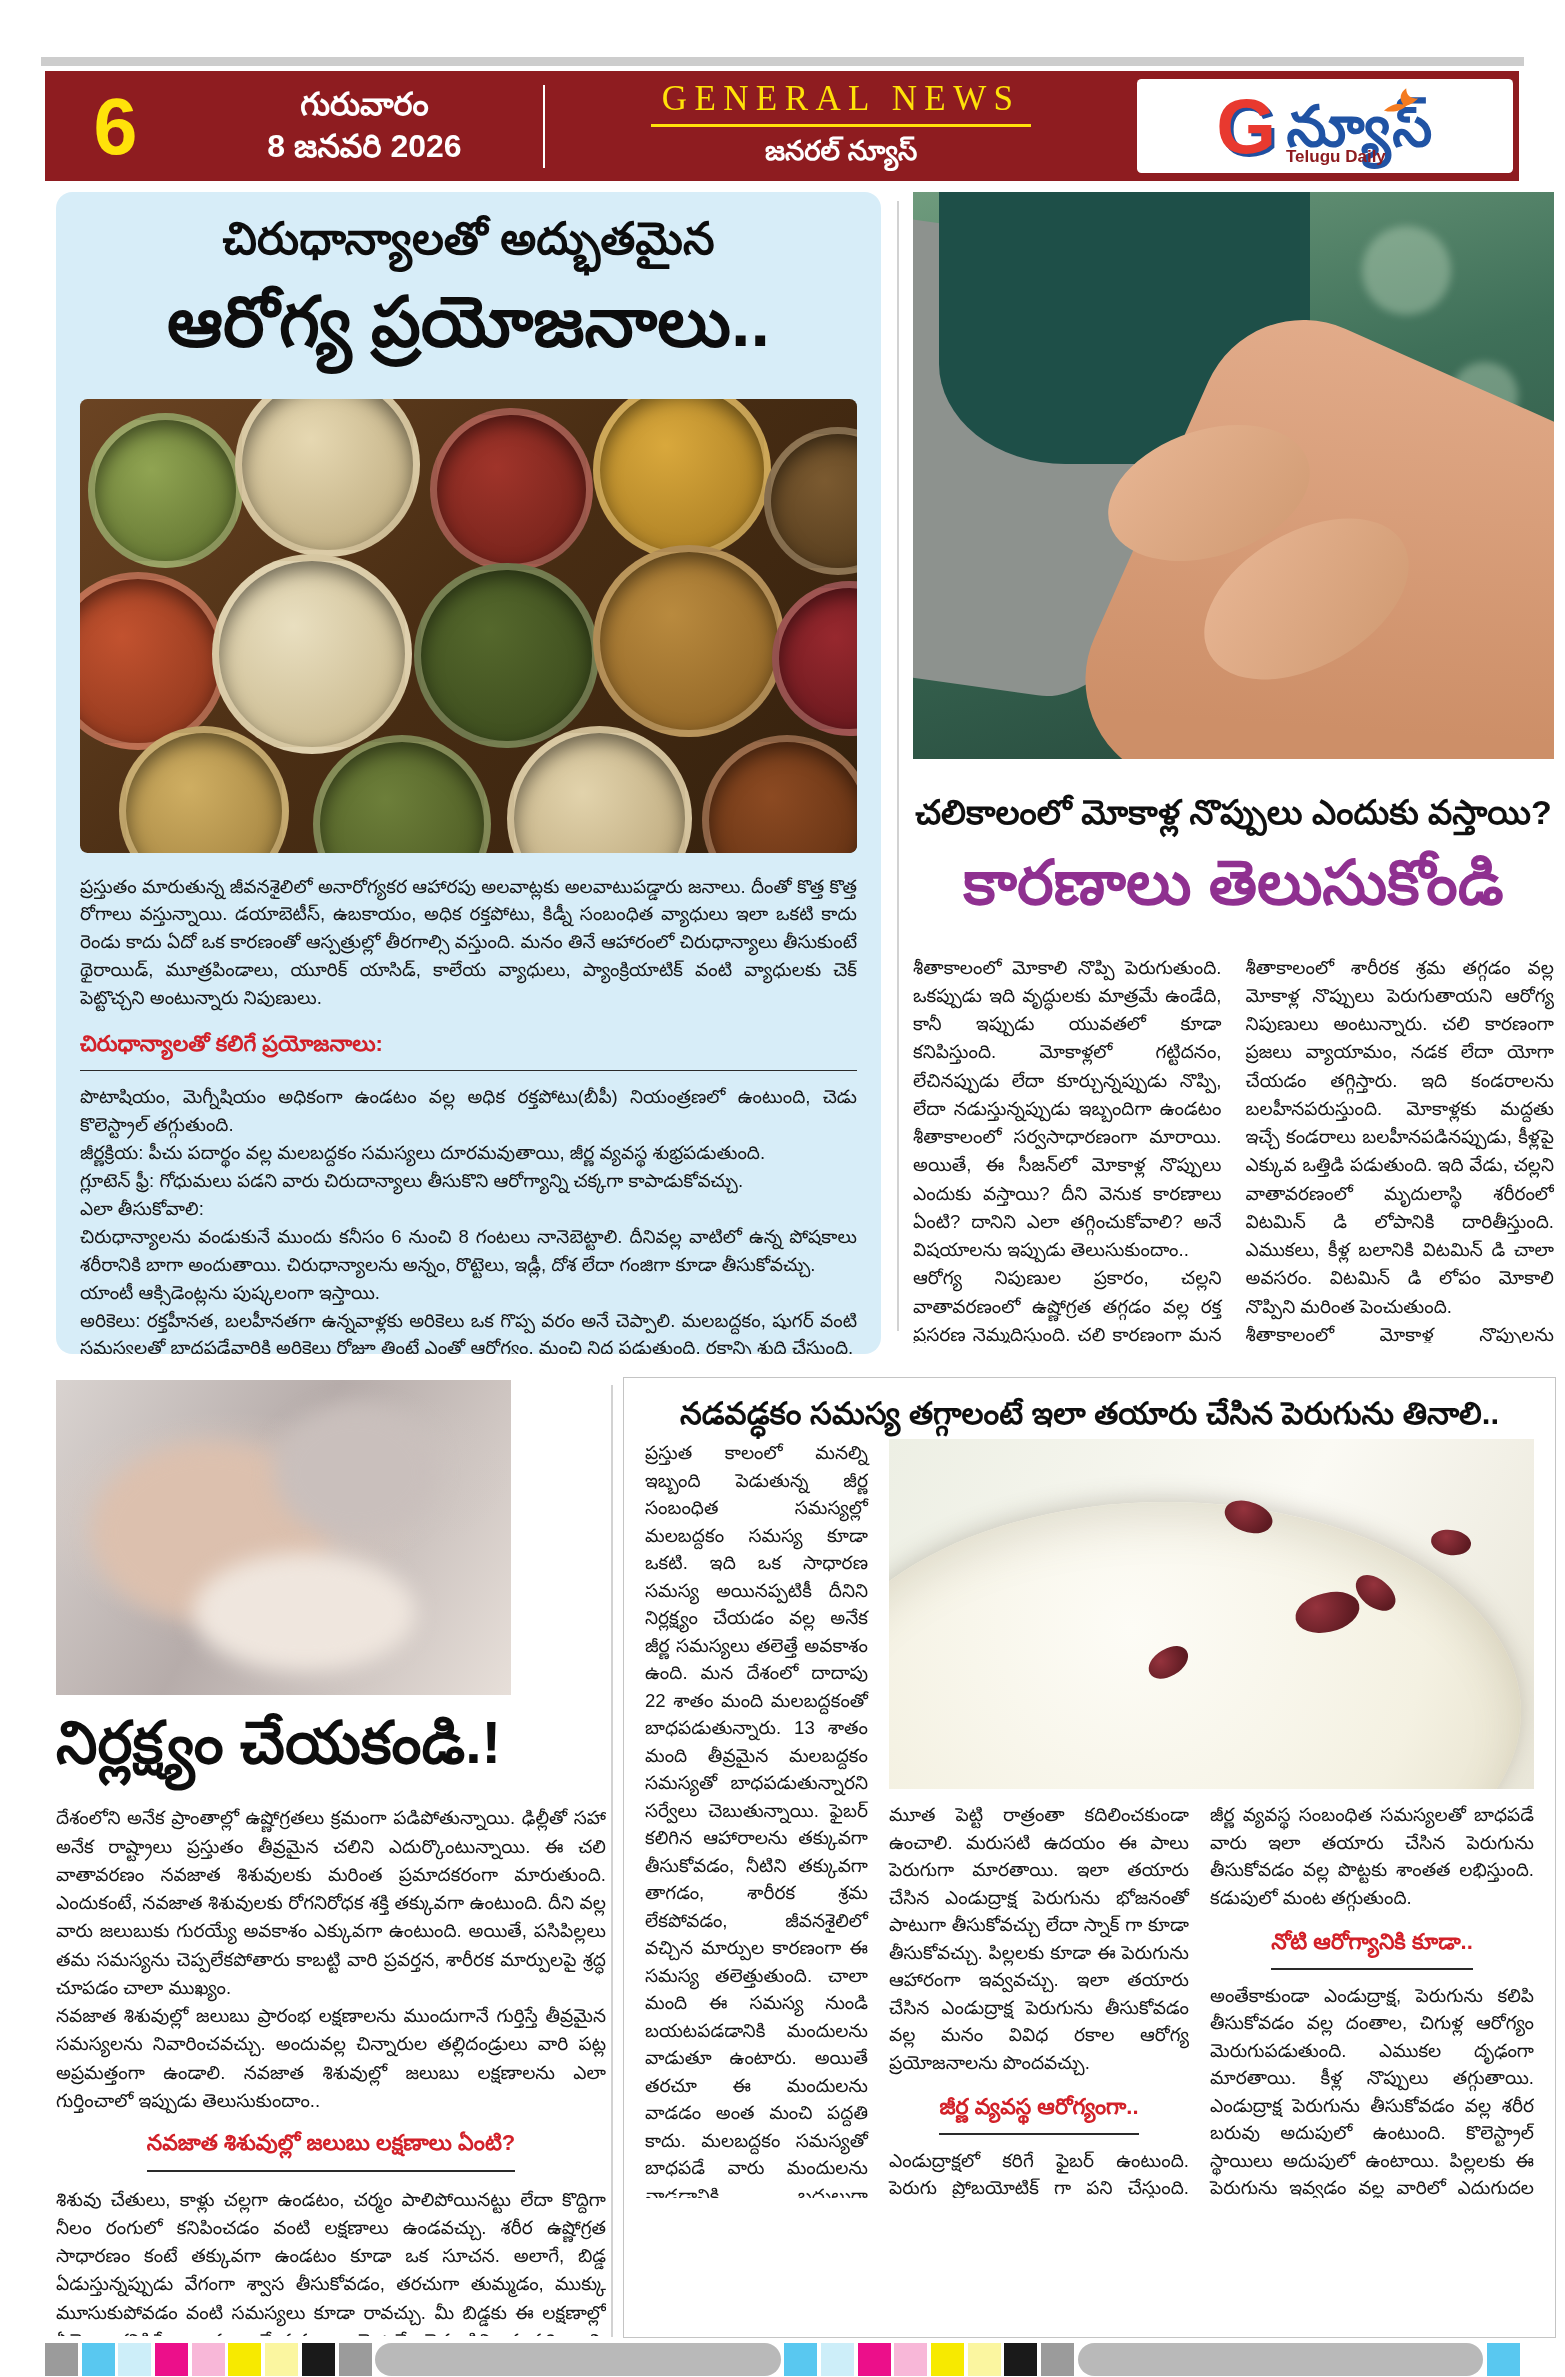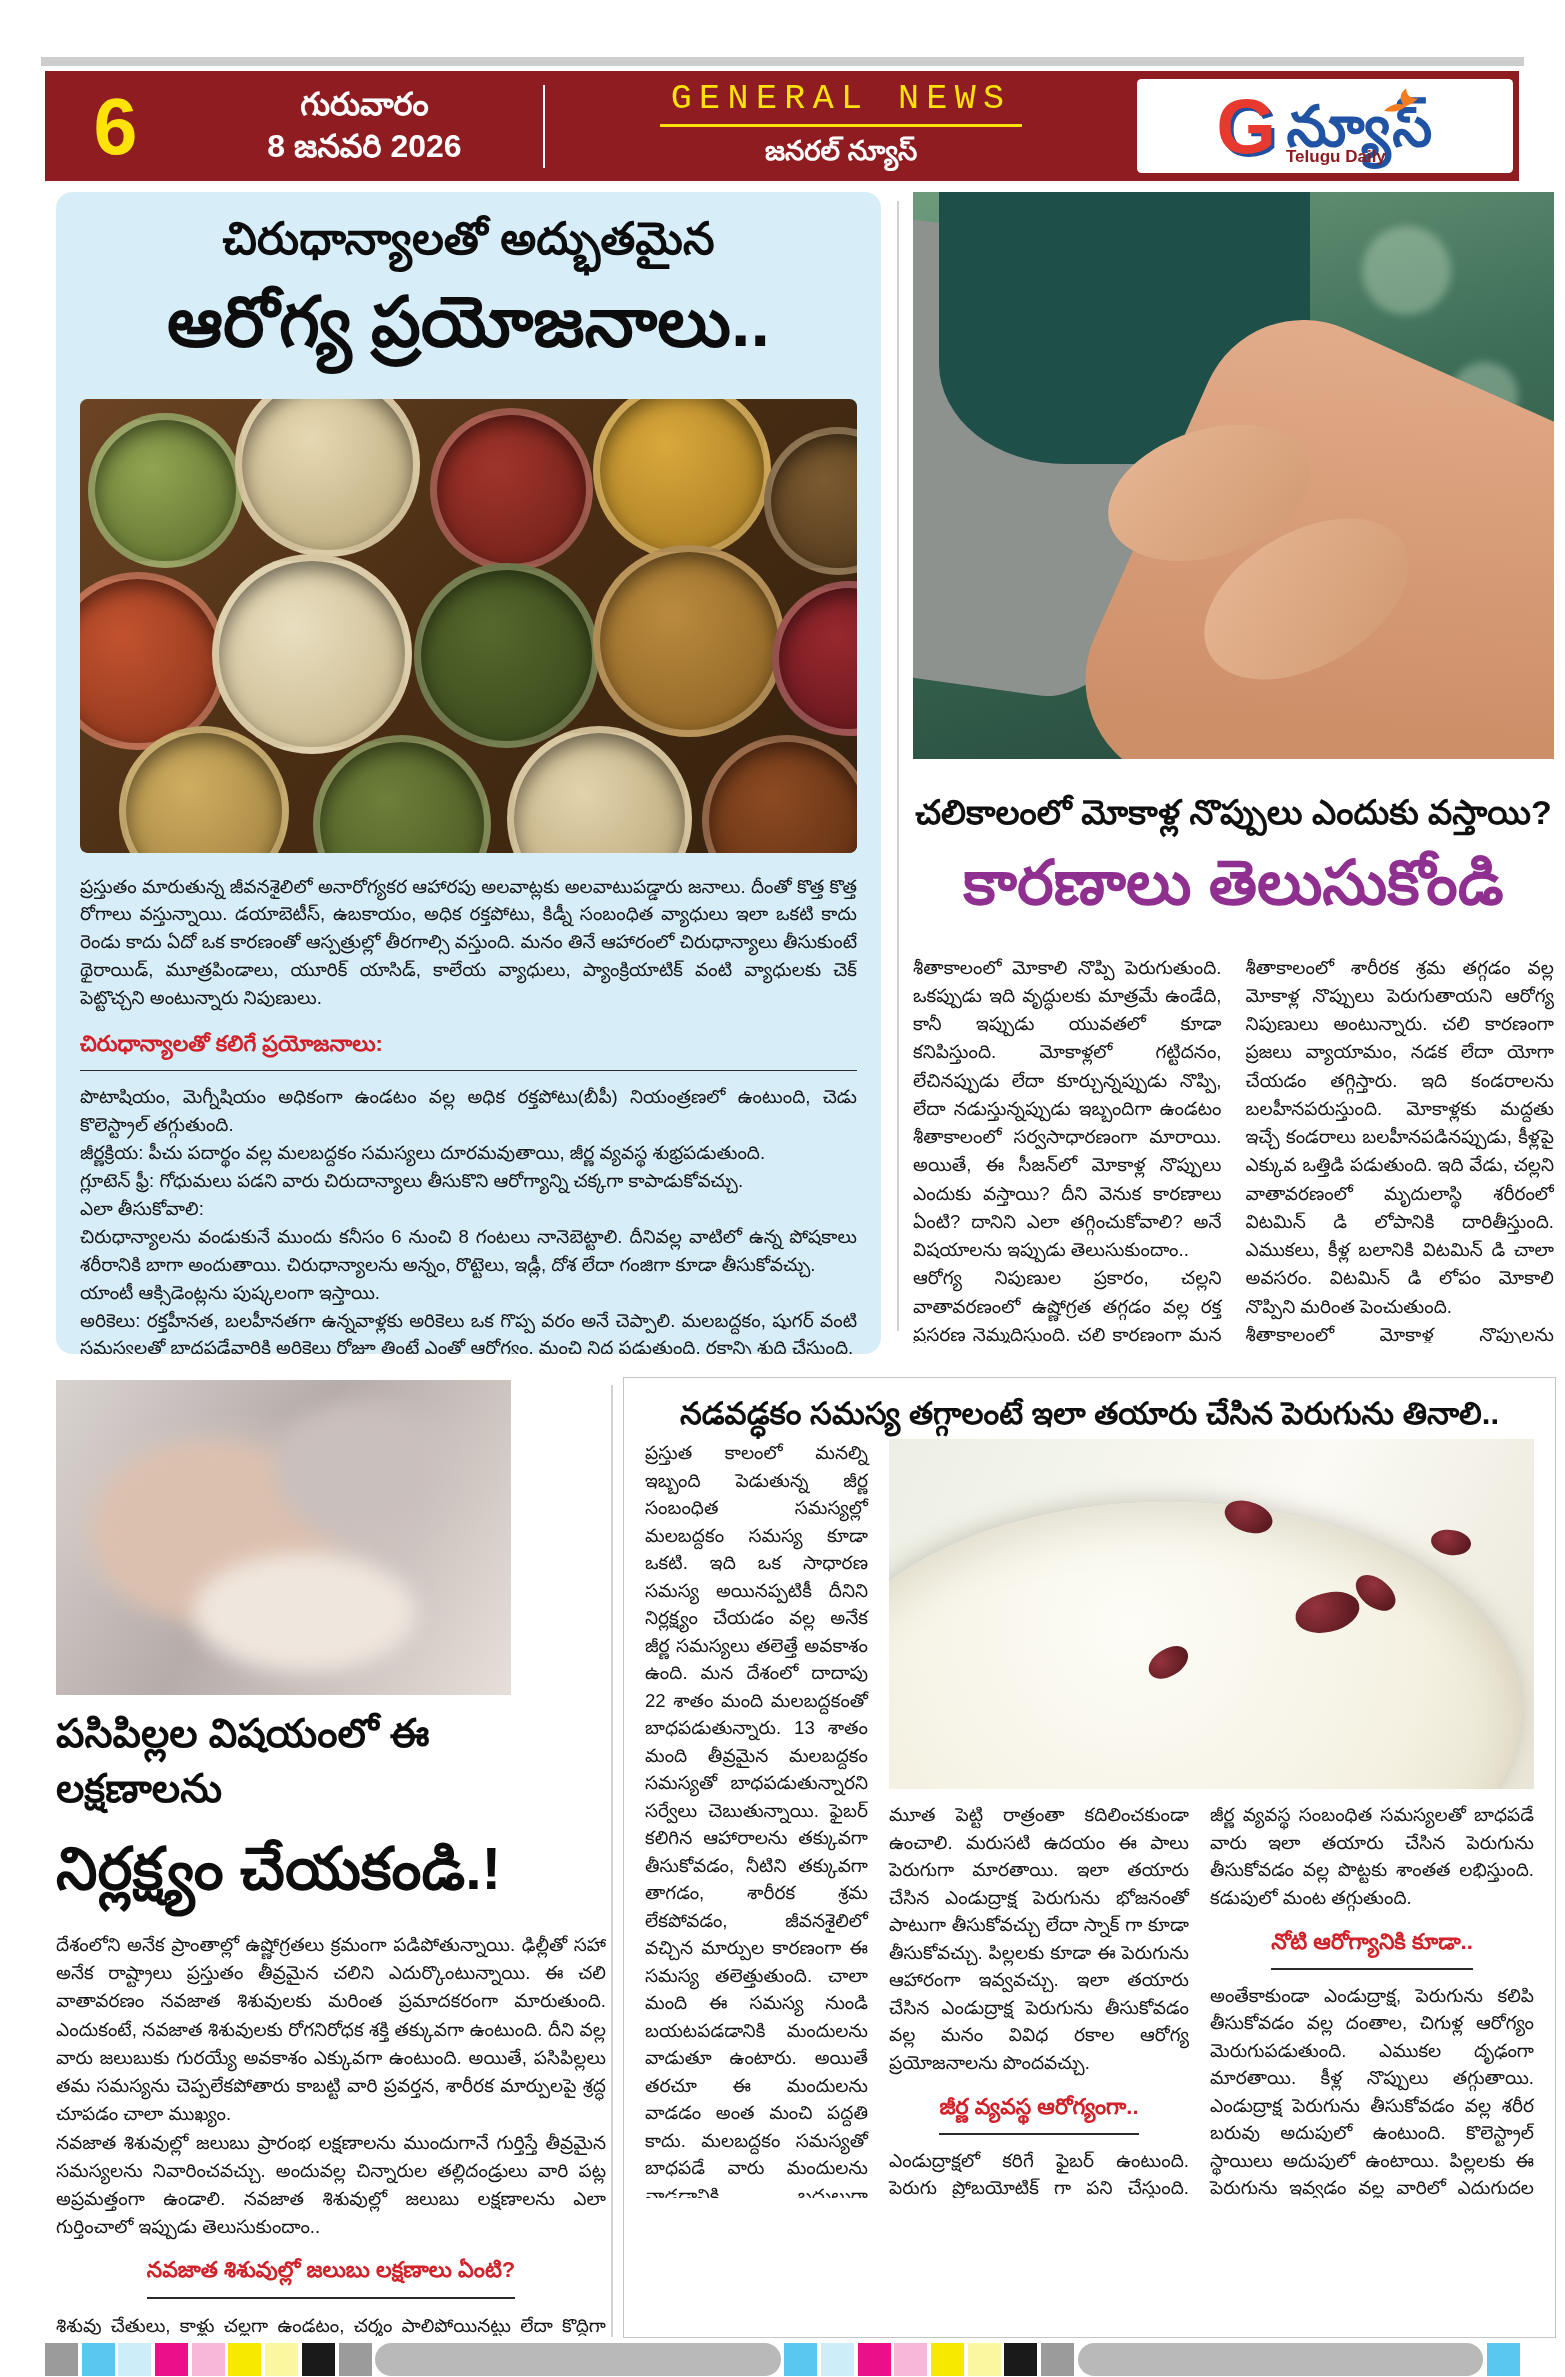--- a/index.html
+++ b/index.html
@@ -9,21 +9,21 @@
   
   .top-rule{position:absolute;top:57px;left:41px;right:41px;height:9px;background:#cdcdcd;}
 
   
   .masthead{position:absolute;top:71px;left:45px;right:46px;height:110px;background:#8e1c20;
             display:flex;align-items:center;}
   .page-num{width:141px;text-align:center;font-size:79px;font-weight:bold;color:#ffe20a;line-height:1;}
   .date-block{width:357px;text-align:center;color:#fff;font-size:32px;font-weight:bold;line-height:1.3;}
   .mast-divider{width:2.2px;height:83px;background:#fff;}
   .mast-center{flex:1;text-align:center;}
-  .section-en{display:inline-block;font-family:Liberation Mono, monospace;font-size:35px;letter-spacing:7.4px;
+  .section-en{display:inline-block;font-family:Liberation Serif, serif;font-size:35px;letter-spacing:7.4px;
               color:#ffe20a;border-bottom:3px solid #ffe20a;padding:0 10.4px 5.2px;}
   .section-te{color:#fff;font-size:27.5px;font-weight:bold;margin-top:7.4px;}
   .logo-box{width:376px;height:94px;background:#fff;border-radius:4.5px;margin-right:6px;position:relative;
             display:flex;align-items:center;justify-content:center;}
   .logo-g{font-size:77px;font-weight:bold;color:#e8392f;line-height:1;margin-right:10.4px;
           text-shadow:3px 3px 0 #1f4fa0;}
   .logo-te{font-size:57px;font-weight:bold;color:#2053a4;line-height:1;letter-spacing:1.5px;}
   .logo-bird{position:absolute;top:6px;right:89px;}
   .logo-tag{position:absolute;bottom:6px;left:149px;color:#8e1c20;font-weight:bold;font-size:17px;}
 
@@ -196,21 +196,20 @@
 శీతాకాలంలో మోకాళ్ల నొప్పులను నివారించడానికి మీ శరీరాన్ని వెచ్చగా ఉంచుకోవాలని నిపుణులు సూచిస్తున్నారు. నొప్పి, తగ్గకపోతే, నడవడం కష్టంగా మారితే ఏమాత్రం నిర్లక్ష్యం చేయకుండా వైద్యుడిని సంప్రదించండి. వైద్యుని సూచించిన మందులను సకాలంలో తీసుకోండి.</div>
     </div>
   </section>
 
   <section class="children">
     <div class="photo-baby">
       <i class="baby-blob" style="left:8%;top:20%;width:238px;height:178px;background:#dcc0ae;"></i>
       <i class="baby-blob" style="left:48%;top:8%;width:164px;height:134px;background:#c9bfbc;"></i>
       <i class="baby-blob" style="left:30%;top:55%;width:223px;height:119px;background:#efe6de;"></i>
     </div>
-    <div class="c-h1">పసిపిల్లల విషయంలో ఈ లక్షణాలను</div>
     <div class="c-h2">నిర్లక్ష్యం చేయకండి.!</div>
     <div class="c-body btxt">దేశంలోని అనేక ప్రాంతాల్లో ఉష్ణోగ్రతలు క్రమంగా పడిపోతున్నాయి. ఢిల్లీతో సహా అనేక రాష్ట్రాలు ప్రస్తుతం తీవ్రమైన చలిని ఎదుర్కొంటున్నాయి. ఈ చలి వాతావరణం నవజాత శిశువులకు మరింత ప్రమాదకరంగా మారుతుంది. ఎందుకంటే, నవజాత శిశువులకు రోగనిరోధక శక్తి తక్కువగా ఉంటుంది. దీని వల్ల వారు జలుబుకు గురయ్యే అవకాశం ఎక్కువగా ఉంటుంది. అయితే, పసిపిల్లలు తమ సమస్యను చెప్పలేకపోతారు కాబట్టి వారి ప్రవర్తన, శారీరక మార్పులపై శ్రద్ధ చూపడం చాలా ముఖ్యం.
 నవజాత శిశువుల్లో జలుబు ప్రారంభ లక్షణాలను ముందుగానే గుర్తిస్తే తీవ్రమైన సమస్యలను నివారించవచ్చు. అందువల్ల చిన్నారుల తల్లిదండ్రులు వారి పట్ల అప్రమత్తంగా ఉండాలి. నవజాత శిశువుల్లో జలుబు లక్షణాలను ఎలా గుర్తించాలో ఇప్పుడు తెలుసుకుందాం..</div>
     <div class="red-sub center">
       <span class="ul">నవజాత శిశువుల్లో జలుబు లక్షణాలు ఏంటి?</span>
     </div>
     <div class="c-body btxt">శిశువు చేతులు, కాళ్లు చల్లగా ఉండటం, చర్మం పాలిపోయినట్టు లేదా కొద్దిగా నీలం రంగులో కనిపించడం వంటి లక్షణాలు ఉండవచ్చు. శరీర ఉష్ణోగ్రత సాధారణం కంటే తక్కువగా ఉండటం కూడా ఒక సూచన. అలాగే, బిడ్డ ఏడుస్తున్నప్పుడు వేగంగా శ్వాస తీసుకోవడం, తరచుగా తుమ్మడం, ముక్కు మూసుకుపోవడం వంటి సమస్యలు కూడా రావచ్చు. మీ బిడ్డకు ఈ లక్షణాల్లో ఏవైనా కనిపిస్తే ఆలస్యం చేయకుండా వెంటనే వైద్యుడిని సంప్రదించాలి. సమయానికి చికిత్స చేయకపోతే సమస్య మరింత తీవ్రమయ్యే అవకాశం ఉంటుంది.</div>
 
   </section>
 

